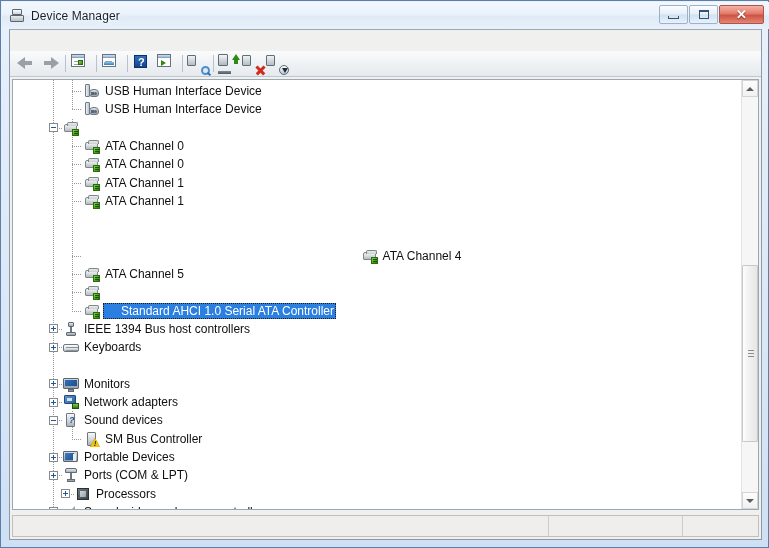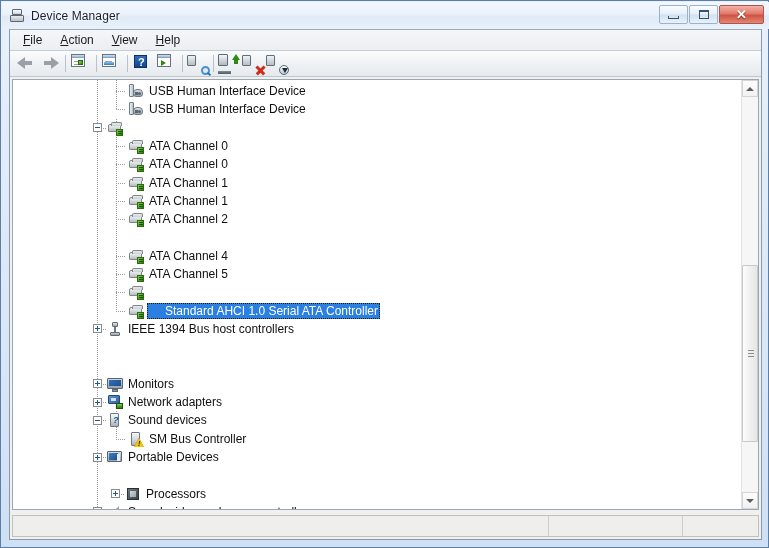--- a/index.html
+++ b/index.html
@@ -109,21 +109,20 @@
   #treeview {
     position: absolute; left: 2px; top: 49px;
     width: 747px; height: 431px;
     background: #ffffff;
     border: 1px solid #9aa7b4;
     overflow: hidden;
   }
   #tree-canvas {
     position: absolute; left: 0; top: 0; right: 17px; bottom: 0;
     overflow: hidden;
-    margin-left: 44px;
   }
   .row {
     position: relative; height: 18px; display: flex; align-items: center;
     white-space: nowrap; font-size: 12px; color: #0b0b0b;
   }
   .lbl {
     font-size: 12px; color: #101010; line-height: 14px;
     padding: 1px 2px 1px 2px; white-space: nowrap;
   }
   .row.selected .lbl {
@@ -535,26 +534,20 @@
         <span class="glyph-max"></span>
       </div>
       <div class="cap-btn close">
         <span class="glyph-close">✕</span>
       </div>
     </div>
   </div>
 
   <div id="client">
 
-    <div id="menubar">
-      <div class="menu-item"><u>F</u><span>ile</span></div>
-      <div class="menu-item"><u>A</u><span>ction</span></div>
-      <div class="menu-item"><u>V</u><span>iew</span></div>
-      <div class="menu-item"><u>H</u><span>elp</span></div>
-    </div>
 
     <div id="toolbar">
 
       <div class="tb-btn">
         <span class="tbi">
             <i class="arr-l"></i>
           </span>
       </div>
       <div class="tb-btn">
         <span class="tbi">
@@ -712,32 +705,21 @@
             <div class="hline" style="left: 59px; top: 9px; width: 10px;"></div>
             <span class="spacer" style="width: 55px;"></span>
             <span class="spacer" style="width: 11px;"></span>
             <span class="spacer" style="width: 5px;"></span>
             <span class="ico">
               <i class="dev-box"></i>
               <i class="chip"></i>
             </span>
             <span class="lbl">ATA Channel 1</span>
           </div>
-          <div class="row" style="position: absolute; left: 0px; right: 0px; top: 130.1px;">
-            <div class="hline" style="left: 59px; top: 9px; width: 10px;"></div>
-            <span class="spacer" style="width: 55px;"></span>
-            <span class="spacer" style="width: 11px;"></span>
-            <span class="spacer" style="width: 5px;"></span>
-            <span class="ico">
-              <i class="dev-box"></i>
-              <i class="chip"></i>
-            </span>
-            <span class="lbl">ATA Channel 2</span>
-          </div>
-          <div class="row" style="position: absolute; left: 0px; right: 0px; top: 166.7px;">
+          <div class="row" style="position: absolute; left: 0px; right: 0px; top: 166.7px; justify-content: center;">
             <div class="hline" style="left: 59px; top: 9px; width: 10px;"></div>
             <span class="spacer" style="width: 55px;"></span>
             <span class="spacer" style="width: 11px;"></span>
             <span class="spacer" style="width: 5px;"></span>
             <span class="ico">
               <i class="dev-box"></i>
               <i class="chip"></i>
             </span>
             <span class="lbl">ATA Channel 4</span>
           </div>
@@ -778,20 +760,30 @@
             <span class="spacer" style="width: 36px;"></span>
             <span class="expander plus"></span>
             <span class="spacer" style="width: 5px;"></span>
             <span class="ico">
               <i class="fw-head"></i>
               <i class="fw-stem"></i>
               <i class="fw-base"></i>
             </span>
             <span class="lbl">IEEE 1394 Bus host controllers</span>
           </div>
+          <div class="row" style="position: absolute; left: 0px; right: 0px; top: 258.2px;">
+            <div class="hline" style="left: 40px; top: 9px; width: 10px;"></div>
+            <span class="spacer" style="width: 36px;"></span>
+            <span class="expander plus"></span>
+            <span class="spacer" style="width: 5px;"></span>
+            <span class="ico">
+              <i class="kb"></i>
+            </span>
+            <span class="lbl">Keyboards</span>
+          </div>
           <div class="row" style="position: absolute; left: 0px; right: 0px; top: 313.1px;">
             <div class="hline" style="left: 40px; top: 9px; width: 10px;"></div>
             <span class="spacer" style="width: 36px;"></span>
             <span class="expander plus"></span>
             <span class="spacer" style="width: 5px;"></span>
             <span class="ico">
               <i class="net-card"></i>
               <i class="net-plug"></i>
             </span>
             <span class="lbl">Network adapters</span>
@@ -832,21 +824,33 @@
           <div class="row" style="position: absolute; left: 0px; right: 0px; top: 368px;">
             <div class="hline" style="left: 40px; top: 9px; width: 10px;"></div>
             <span class="spacer" style="width: 36px;"></span>
             <span class="expander plus"></span>
             <span class="spacer" style="width: 5px;"></span>
             <span class="ico">
               <i class="pd"></i>
             </span>
             <span class="lbl">Portable Devices</span>
           </div>
-          <div class="row" style="position: absolute; left: 18px; right: 0px; top: 404.6px;">
+          <div class="row" style="position: absolute; left: 0px; right: 0px; top: 386.3px;">
+            <div class="hline" style="left: 40px; top: 9px; width: 10px;"></div>
+            <span class="spacer" style="width: 36px;"></span>
+            <span class="expander plus"></span>
+            <span class="spacer" style="width: 5px;"></span>
+            <span class="ico">
+              <i class="port-top"></i>
+              <i class="port-stem"></i>
+              <i class="port-base"></i>
+            </span>
+            <span class="lbl">Ports (COM &amp; LPT)</span>
+          </div>
+          <div class="row" style="position: absolute; left: 12px; right: 0px; top: 404.6px;">
             <div class="hline" style="left: 40px; top: 9px; width: 10px;"></div>
             <span class="spacer" style="width: 36px;"></span>
             <span class="expander plus"></span>
             <span class="spacer" style="width: 5px;"></span>
             <span class="ico">
               <i class="cpu"></i>
             </span>
             <span class="lbl">Processors</span>
           </div>
           <div class="row" style="position: absolute; left: 0px; right: 0px; top: 422.9px;">

